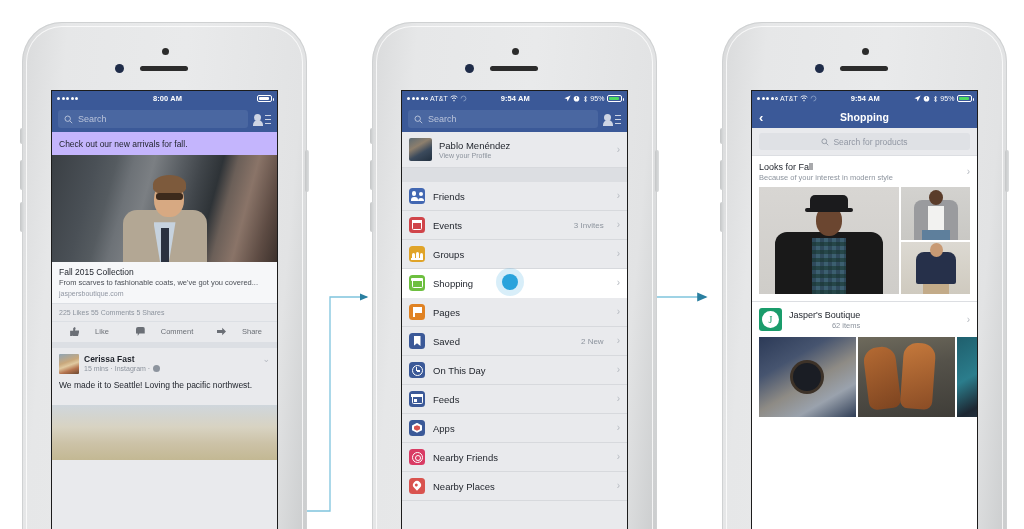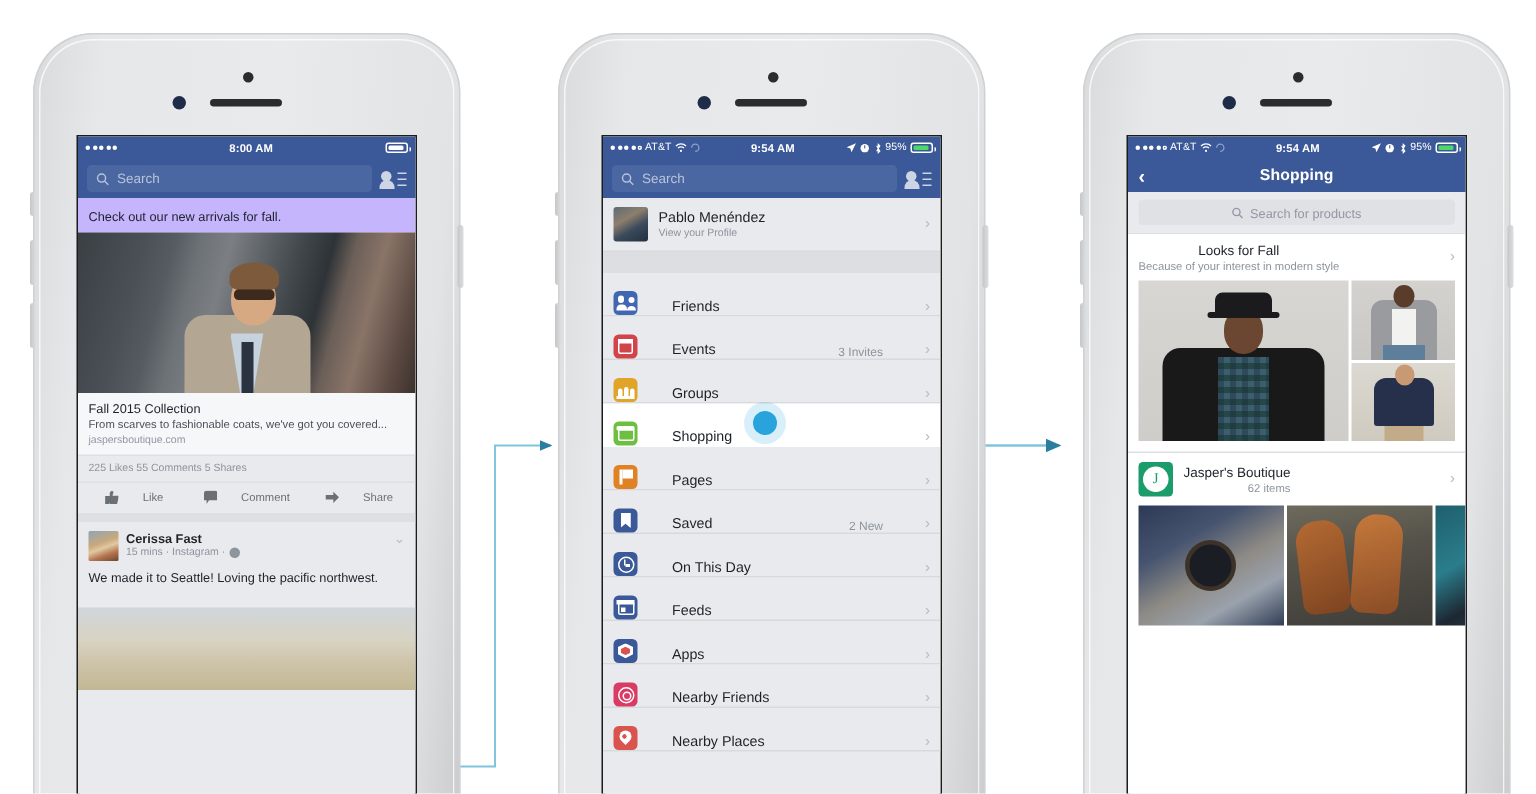--- a/index.html
+++ b/index.html
@@ -134,21 +134,21 @@
   
   .profile-row { background:#e9eaed; display:flex; align-items:center; gap:7px;
                  padding:6px 7px; border-bottom:1px solid #d7d9dd; }
   .profile-av { width:23px; height:23px; flex:none; border-radius:2px;
     background:linear-gradient(150deg,#5d6b73 0%,#8d7f6d 35%,#3b4a5c 62%,#22303f 100%); }
   .profile-name { font-size:9.5px; color:#1d2129; }
   .profile-sub { font-size:7px; color:#8d949e; margin-top:1px; }
   .chev { margin-left:auto; color:#b7bbc2; font-size:10px; line-height:1; }
   .gap { height:14px; background:#dcdee2; }
 
-  .mrow { display:flex; align-items:flex-end; gap:23px; padding:0 7px; height:29px;
+  .mrow { display:flex; align-items:center; gap:8px; padding:0 7px; height:29px;
           background:#e9eaed; border-bottom:1px solid #d7d9dd; position:relative; }
   .mrow.hl { background:#ffffff; border-bottom-color:#ffffff; }
   .mico { width:16px; height:16px; border-radius:3.5px; flex:none; position:relative;
           display:flex; align-items:center; justify-content:center; }
   .mlabel { font-size:9.5px; color:#1d2129; }
   .mbadge { margin-left:auto; font-size:8px; color:#8d949e; }
   .mrow .chev { margin-left:auto; }
   .mbadge + .chev { margin-left:5px; }
 
   
@@ -179,21 +179,21 @@
   .g-target{position:absolute;left:2.5px;top:2.5px;width:11px;height:11px;border-radius:50%;border:1.4px solid #fff;}
   .g-target:after{content:"";position:absolute;left:2.6px;top:2.6px;width:4px;height:4px;border-radius:50%;border:1.4px solid #fff;}
   .g-pin{position:absolute;left:4px;top:3px;width:8px;height:8px;border-radius:50% 50% 50% 0;
          transform:rotate(-45deg);background:#fff;}
   .g-pin:after{content:"";position:absolute;left:2.4px;top:2.4px;width:3px;height:3px;border-radius:50%;background:#d9534f;}
 
   
   .searchbar-lt { background:#e9eaed; padding:5px 7px; }
   .searchbar-lt .inner { height:17px; background:#dfe1e5; border-radius:3px;
     display:flex; align-items:center; justify-content:center; gap:4px; color:#9197a3; font-size:8.5px; }
-  .sec-head { background:#fff; padding:6px 7px 5px; display:flex; align-items:center; border-top:1px solid #dcdee2;text-align:center; }
+  .sec-head { background:#fff; padding:6px 7px 5px; display:flex; align-items:center; border-top:1px solid #dcdee2; }
   .sec-t { font-size:9px; color:#1d2129; }
   .sec-s { font-size:7.5px; color:#8d949e; margin-top:1px; }
   .collage { display:flex; gap:2px; background:#fff; padding:0 7px 7px; }
   .collage .big { flex:0 0 140px; height:107px; position:relative; overflow:hidden;
     background:linear-gradient(180deg,#d8d6d3 0%,#cfcdc9 100%); }
   .collage .col { flex:1; display:flex; flex-direction:column; gap:2px; }
   .collage .sm { flex:1; position:relative; overflow:hidden; }
   .sm.s1 { background:linear-gradient(180deg,#d3d2cf 0%,#c9c8c4 100%); }
   .sm.s2 { background:linear-gradient(180deg,#dcd9d2 0%,#cfcabf 100%); }
   

